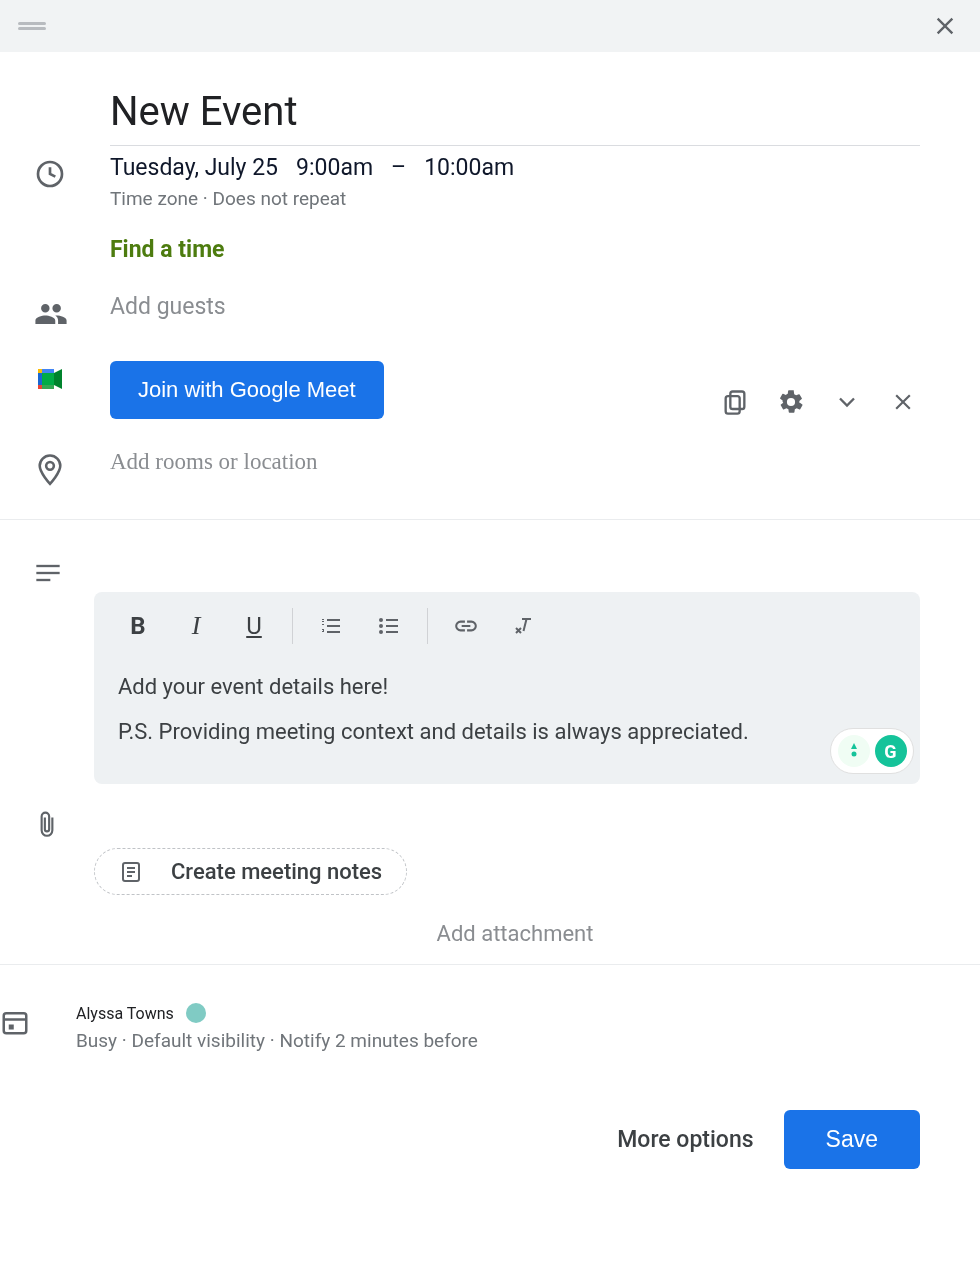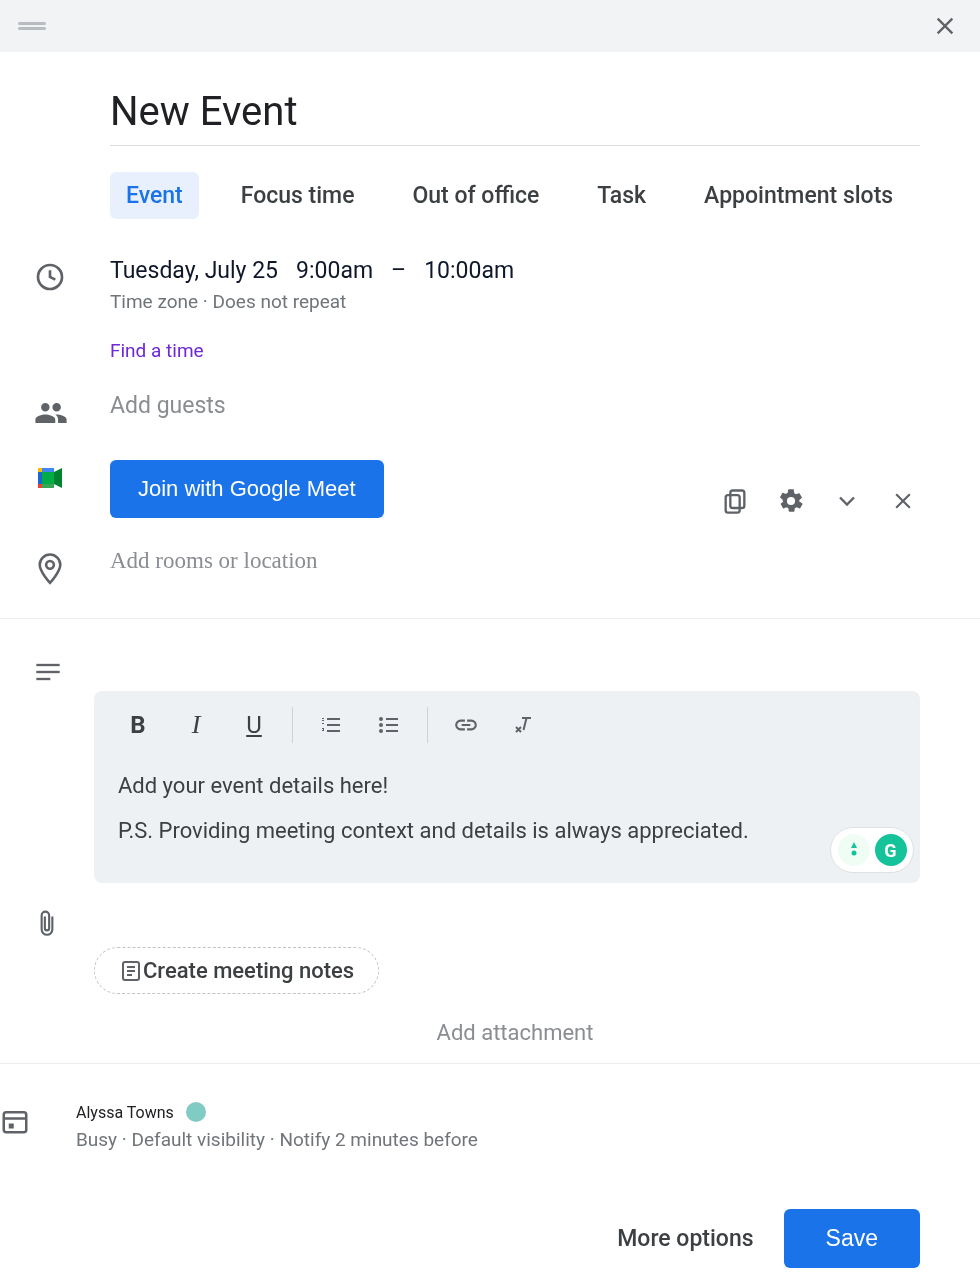--- a/index.html
+++ b/index.html
@@ -65,21 +65,21 @@
     }
     .row-icon {
       width: 76px;
       display: flex;
       justify-content: flex-start;
       padding-top: 4px;
     }
     .row-body { flex: 1; }
     .date-line { display: flex; gap: 18px; font-size: 23px; color: #0f172a; align-items: center; }
     .subtext { font-size: 19px; color: #70757a; margin-top: 6px; }
-    .find-time { color: #6d28d9; font-size: 19px; margin-top: 26px; cursor: pointer; }
+    .find-time { color: #4d7c0f; font-size: 23px; margin-top: 26px; cursor: pointer; font-weight: bold; }
     .placeholder { font-size: 23px; color: #8a8d91; }
     .join-meet-row { display: flex; align-items: flex-end; gap: 14px; }
     .join-meet-btn {
       background: #1a73e8;
       color: #fff;
       font-size: 22px;
       font-weight: 500;
       padding: 16px 28px;
       border-radius: 6px;
       border: none;
@@ -119,21 +119,21 @@
       border-radius: 24px;
       display: flex;
       align-items: center;
       justify-content: space-around;
       padding: 0 4px;
     }
     .gram-circle { width: 32px; height: 32px; border-radius: 50%; display:flex; align-items:center; justify-content:center; }
     .create-notes {
       display: inline-flex;
       align-items: center;
-      gap: 0;
+      gap: 28px;
       border: 1.5px dashed #c0c3c7;
       border-radius: 24px;
       padding: 10px 24px;
       font-size: 22px;
       color: #3c4043;
       font-weight: 500;
       cursor: pointer;
       margin-left: 60px;
     }
     .add-attachment { font-size: 22px; color: #8a8d91; margin: 26px 0 18px 76px; text-align: center; }
@@ -177,27 +177,20 @@
     <svg viewBox="0 0 24 24">
         <path class="ic-gray" d="M19 6.41 17.59 5 12 10.59 6.41 5 5 6.41 10.59 12 5 17.59 6.41 19 12 13.41 17.59 19 19 17.59 13.41 12z"></path>
       </svg>
   </div>
 </div>
 
 <div class="content">
   <div class="title">New Event</div>
   <hr class="title-divider">
 
-  <div class="tabs">
-    <div class="tab active">Event</div>
-    <div class="tab">Focus time</div>
-    <div class="tab">Out of office</div>
-    <div class="tab">Task</div>
-    <div class="tab">Appointment slots</div>
-  </div>
 
   <div class="row">
     <div class="row-icon">
       <svg width="32" height="32" viewBox="0 0 24 24">
           <circle cx="12" cy="12" r="9" class="ic-stroke"></circle>
           <path class="ic-stroke" d="M12 7v5l4 2"></path>
         </svg>
     </div>
     <div class="row-body">
       <div class="date-line">

